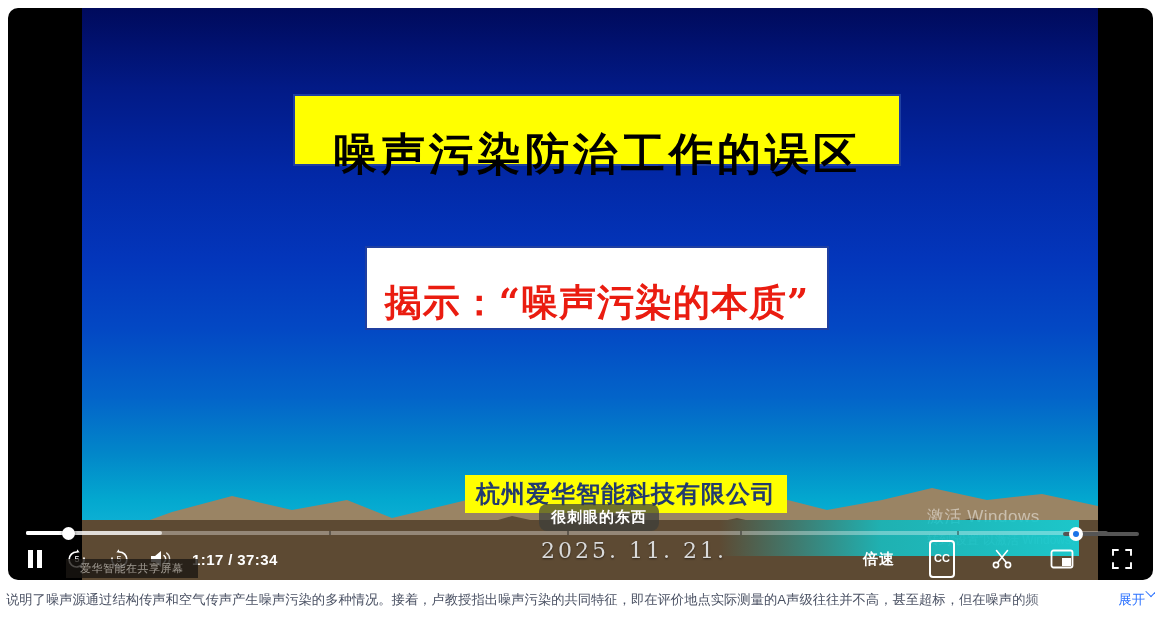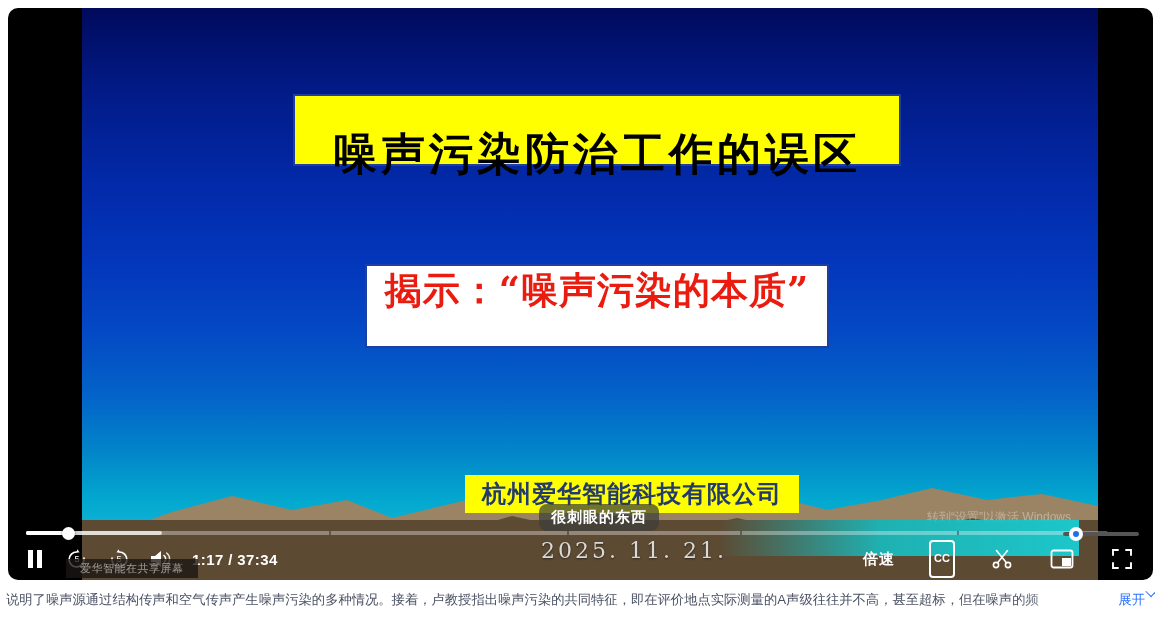--- a/index.html
+++ b/index.html
@@ -57,36 +57,36 @@
     border: 2px solid #1f3fa0;
     display: flex; align-items: center; justify-content: center;
   }
   .slide-title-box span {
     font-family: Liberation Mono, monospace;
     font-size: 44px; font-weight: 700; color: #000000;
     letter-spacing: 4px; white-space: nowrap; margin-top: 48px;
   }
   .slide-sub-box {
     position: absolute;
-    left: 283px; top: 256px;
+    left: 283px; top: 238px;
     width: 464px; height: 84px;
     background: #ffffff;
     border: 2px solid #1f3fa0;
-    display: flex; align-items: flex-start; justify-content: center;
+    display: flex; align-items: flex-end; justify-content: center;
   }
   .slide-sub-box span {
     font-family: "DejaVu Serif", "Liberation Serif", serif;
     font-size: 37px; font-weight: 700; color: #ea1c10;
     letter-spacing: 1px; white-space: nowrap;
   }
   .slide-company {
     position: absolute;
     left: 383px; top: 467px;
     background: #ffff00;
-    padding: 3px 17px;
+    padding: 3px 11px;
     font-family: "DejaVu Sans", "Liberation Sans", sans-serif;
     font-size: 24px; font-weight: 700; color: #223a6e;
     white-space: nowrap; letter-spacing: 1px;
   }
   .slide-date {
     position: absolute;
     left: 459px; top: 530px;
     font-family: "DejaVu Serif", "Liberation Serif", serif;
     font-size: 22px; color: #d9d9d9;
     letter-spacing: 3px; white-space: nowrap;
@@ -263,20 +263,21 @@
       <span>揭示：“噪声污染的本质”</span>
     </div>
 
     <div class="slide-company">杭州爱华智能科技有限公司</div>
 
     <div class="slide-date">2025. 11. 21.</div>
 
     <div class="danmaku">很刺眼的东西</div>
 
     <div class="win-act">
+      <div class="l1">激活 Windows</div>
       <div class="l2">转到“设置”以激活 Windows。</div>
     </div>
   </div>
 
   <div id="controls">
 
     <div id="teal-band"></div>
 
     <div id="progress-wrap">
       <div id="progress-track">

